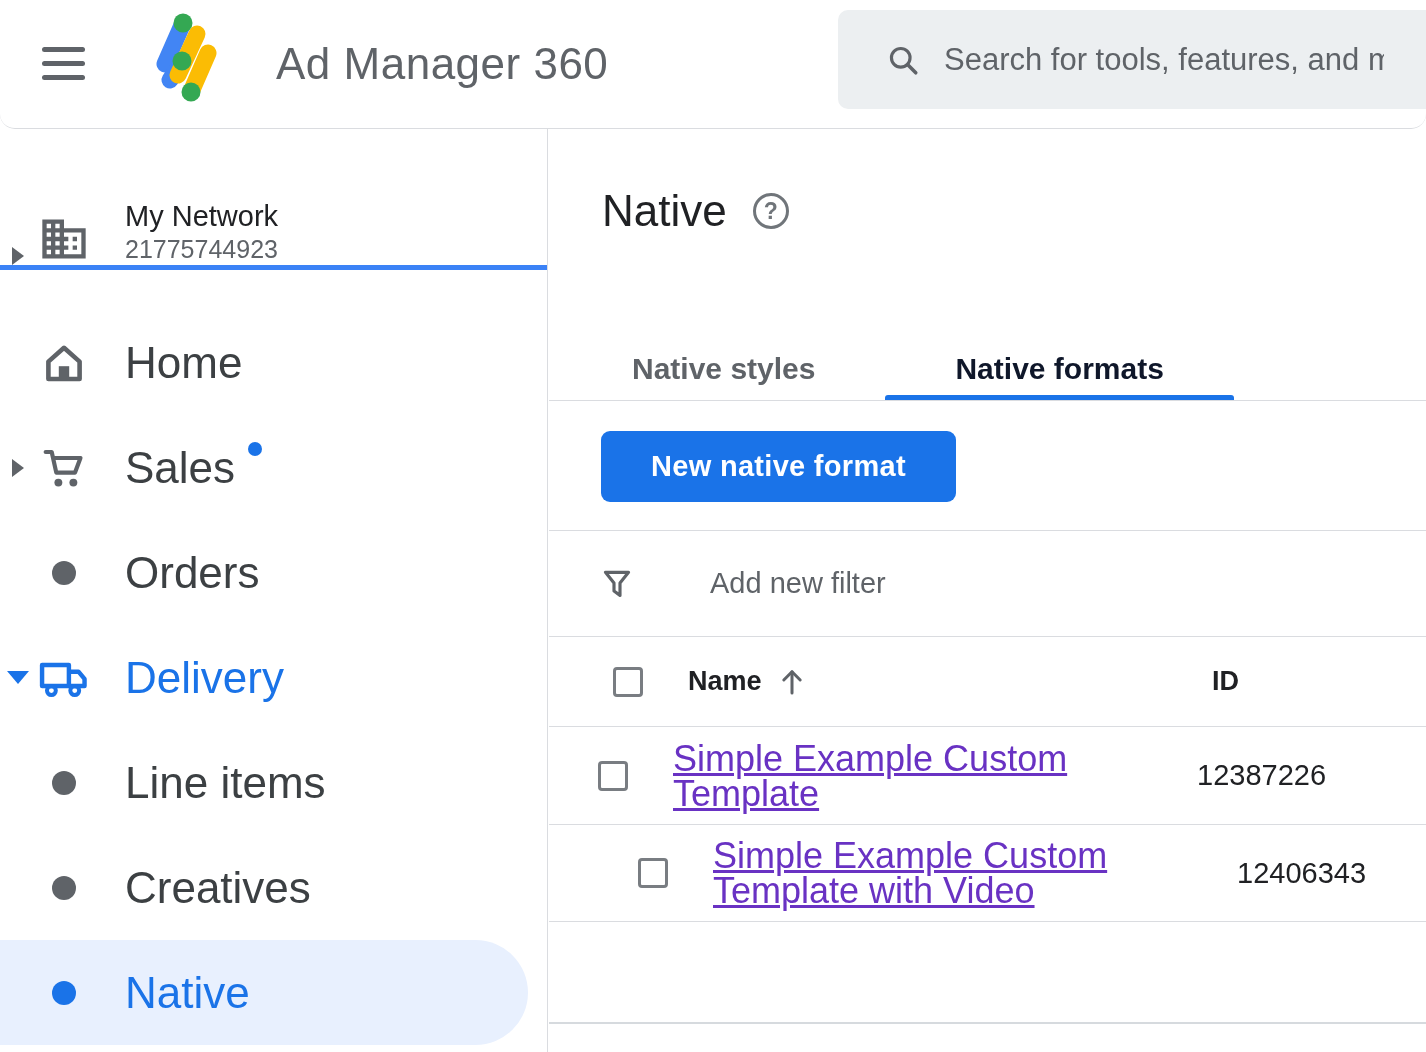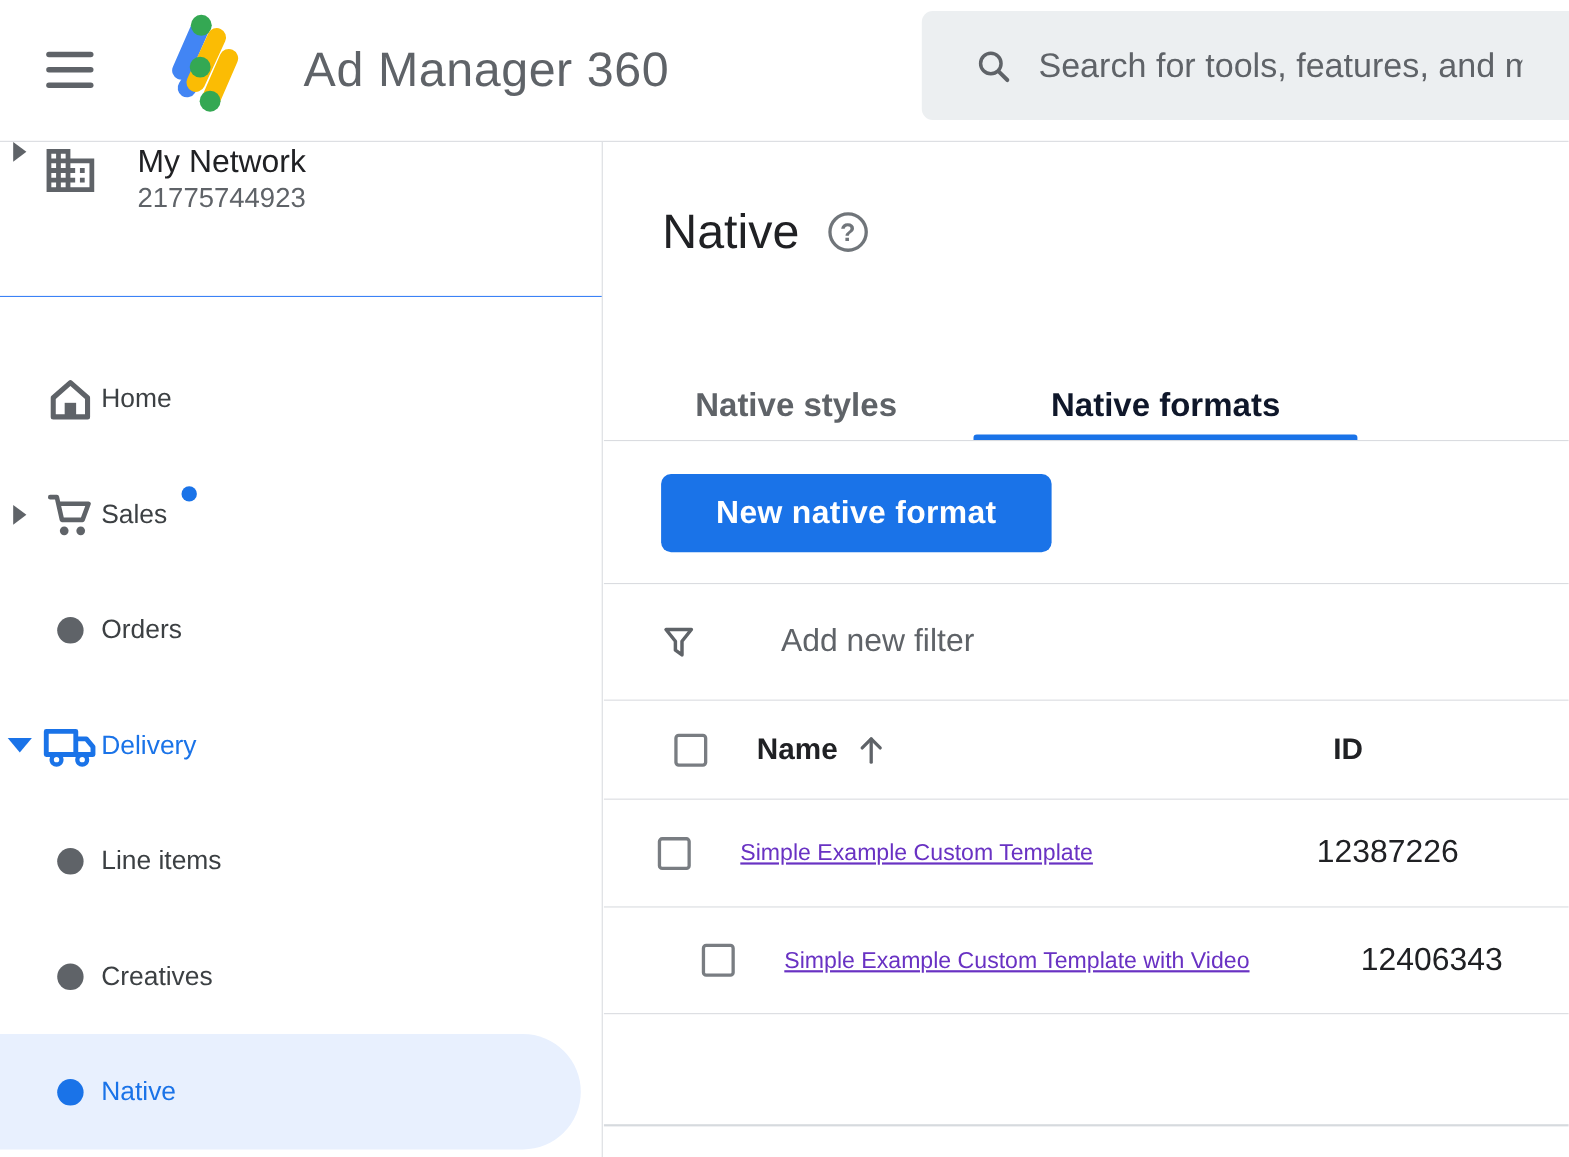--- a/index.html
+++ b/index.html
@@ -1,50 +1,50 @@
 <!DOCTYPE html>
 <html><head>
 <meta charset="utf-8">
 <style>
   * { margin:0; padding:0; box-sizing:border-box; }
   html,body { width:1426px; height:1052px; overflow:hidden; background:#fff;
     font-family:"Liberation Sans", sans-serif; color:#202124; }
 
   
   .header { position:absolute; top:0; left:0; right:0; height:129px; background:#fff;
-    border-bottom:1px solid #dadce0; z-index:5; }
+    border-bottom:1px solid #dadce0; z-index:5;border-radius:15px; }
   .hamburger { position:absolute; left:42px; top:47px; width:43px; cursor:pointer; }
   .hamburger .bar { height:5px; background:#5f6368; border-radius:3px; margin-bottom:9px; }
   .hamburger .bar:last-child { margin-bottom:0; }
   .logo { position:absolute; left:151px; top:12px; width:68px; height:94px; }
   .app-title { position:absolute; left:276px; top:0; height:128px; display:flex; align-items:center;
     font-size:44px; color:#5f6368; letter-spacing:0.5px; }
   .search { position:absolute; left:838px; top:10px; height:99px; right:-40px;
     background:#eceff1; border-radius:10px; display:flex; align-items:center; }
   .search-icon { margin-left:47px; flex:0 0 auto; }
   .search-input { border:none; outline:none; background:transparent; margin-left:23px;
     font-size:31px; color:#3c4043; width:440px; font-family:"Liberation Sans", sans-serif; }
   .search-input::placeholder { color:#5f6368; opacity:1; }
 
   
   .sidebar { position:absolute; top:129px; left:0; width:548px; bottom:0; background:#fff;
     border-right:1px solid #dadce0; }
-  .network-row { height:141px; border-bottom:1px solid #3b82f6; display:flex; align-items:flex-start; cursor:pointer; }
+  .network-row { height:141px; border-bottom:5px solid #3b82f6; display:flex; align-items:flex-end; cursor:pointer; }
   .caret-box { width:36px; display:flex; justify-content:center; flex:0 0 auto; }
   .caret-right { width:0; height:0; border-left:12px solid #5f6368;
     border-top:9px solid transparent; border-bottom:9px solid transparent; }
   .caret-down { width:0; height:0; border-top:13px solid #1a73e8;
     border-left:11px solid transparent; border-right:11px solid transparent; }
   .icon-box { width:56px; display:flex; justify-content:center; align-items:center; flex:0 0 auto; }
   .network-text { margin-left:33px; }
   .network-name { font-size:29px; color:#202124; line-height:36px; }
   .network-id { font-size:25px; color:#5f6368; line-height:31px; }
   .nav { padding-top:40px; }
   .nav-row { height:105px; display:flex; align-items:center; cursor:pointer; }
-  .nav-label { font-size:24px; color:#3c4043; }
+  .nav-label { margin-left:33px; font-size:44px; color:#3c4043; }
   .nav-row.blue .nav-label { color:#1a73e8; }
   .bullet { width:24px; height:24px; border-radius:50%; background:#5f6368; }
   .bullet.blue { background:#1a73e8; }
   .dot-badge { width:14px; height:14px; border-radius:50%; background:#1a73e8;
     margin-left:13px; align-self:flex-start; margin-top:27px; }
   .nav-row.selected { background:#e8f0fe; width:528px; border-radius:0 53px 53px 0; }
 
   
   .main { position:absolute; left:549px; top:129px; right:0; bottom:0; background:#fff; }
   .title-block { height:272px; border-bottom:1px solid #dadce0; position:relative; }
@@ -72,21 +72,21 @@
   .t-row { display:grid; grid-template-columns:124px 524px auto; align-items:center;
     border-bottom:1px solid #dadce0; }
   .t-head { height:90px;padding-left:15px; }
   .t-body-1 { height:98px; }
   .t-body-2 { height:97px;padding-left:40px; }
   .t-empty { height:102px; border-bottom:2px solid #d6dade; }
   .cb { width:30px; height:30px; border:3px solid #797d82; border-radius:4px; margin-left:49px;
     background:#fff; cursor:pointer; }
   .col-head { font-size:27px; font-weight:700; color:#202124; display:flex; align-items:center; }
   .sort-arrow { margin-left:16px; display:flex; }
-  .cell-link { font-size:21px; line-height:35px; color:#6932c3; text-decoration:underline; cursor:pointer; }
+  .cell-link { font-size:36px; line-height:35px; color:#6932c3; text-decoration:underline; cursor:pointer; }
   .cell-id { font-size:29px; color:#202124; }
 </style>
 </head>
 <body>
 
 <div class="header">
   <div class="hamburger">
     <div class="bar"></div>
     <div class="bar"></div>
     <div class="bar"></div>

